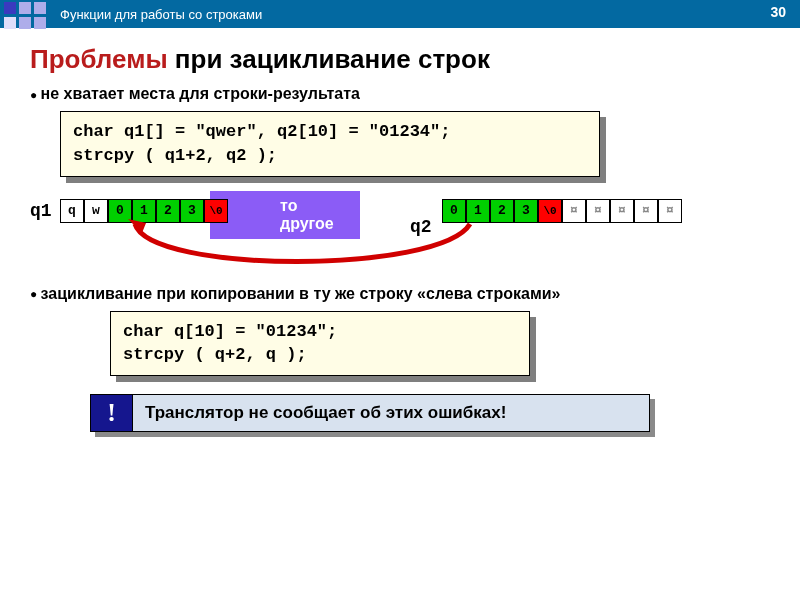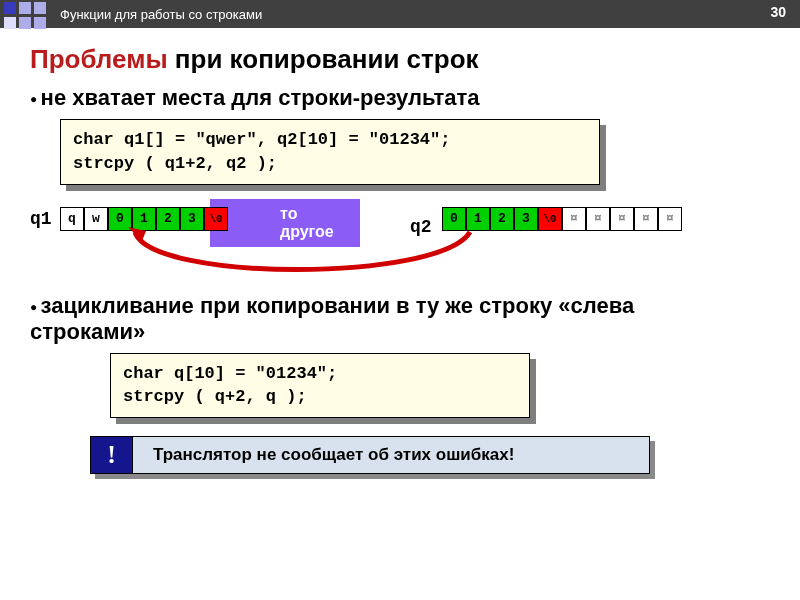--- a/index.html
+++ b/index.html
@@ -6,21 +6,21 @@
   body {
     margin: 0;
     font-family: Arial, sans-serif;
     background: #fff;
     width: 800px;
     height: 600px;
     overflow: hidden;
     position: relative;
   }
   .header {
-    background: #404040;
+    background: #0369a1;
     color: #fff;
     height: 28px;
     display: flex;
     align-items: center;
     position: relative;
   }
   .header-deco {
     width: 54px;
     height: 28px;
     display: grid;
@@ -37,21 +37,21 @@
     position: absolute; right: 14px; top: 4px;
     color: #fff; font-weight: bold; font-size: 14px;
   }
   .slide-body { padding: 8px 30px 0 30px; }
   .title {
     font-size: 26px; font-weight: bold; margin: 8px 0 10px 0;
   }
   .title .red { color: #b91c1c; }
   .title .black { color: #000; }
   .bullet {
-    font-size: 22px; font-weight: bold; margin: 4px 0 8px 0;
+    font-size: 16px; font-weight: bold; margin: 4px 0 8px 0;
   }
   .bullet::before { content: "● "; font-size: 12px; vertical-align: middle; }
   .codebox-wrap { position: relative; margin: 4px 0 14px 30px; width: 540px; }
   .codebox-shadow {
     position: absolute; top: 6px; left: 6px; width: 100%; height: 100%;
     background: #7f7f7f;
   }
   .codebox {
     position: relative; background: #fffde6;
     border: 1.5px solid #000; padding: 8px 12px;
@@ -93,21 +93,21 @@
     position: relative; display: flex; align-items: stretch;
     border: 1.5px solid #000; background: #d8e2ef; height: 38px;
   }
   .note-icon {
     width: 42px; background: #15168e; color: #fff;
     display: flex; align-items: center; justify-content: center;
     font-size: 26px; font-weight: bold; font-family: Georgia, serif;
     border-right: 1.5px solid #000;
   }
   .note-text {
-    flex: 1; display: flex; align-items: center; padding-left: 20px;
+    flex: 1; display: flex; align-items: center; padding-left: 12px;
     font-size: 17px; font-weight: bold;
   }
 </style>
 </head>
 <body>
 
 <div class="header">
   <div class="header-deco">
     <div class="sq"></div>
       <div class="sq"></div>
@@ -115,21 +115,21 @@
     <div class="sq"></div>
       <div class="sq"></div>
       <div class="sq"></div>
   </div>
   <span class="header-text">Функции для работы со строками</span>
   <span class="page-num">30</span>
 </div>
 
 <div class="slide-body">
   <div class="title">
-    <span class="red">Проблемы</span><span class="black"> при копировании строк</span>
+    <span class="red">Проблемы</span><span class="black"> при зацикливание строк</span>
   </div>
 
   <div class="bullet">не хватает места для строки-результата</div>
 
   <div class="codebox-wrap">
     <div class="codebox-shadow"></div>
     <div class="codebox">char q1[] = "qwer", q2[10] = "01234";
 strcpy ( q1+2, q2 );</div>
   </div>
 
@@ -138,21 +138,21 @@
     <span class="arr-label" style="left:0px; top:10px;">q1</span>
     <div class="arr" id="q1arr" style="left:30px; top:8px;">
         <div class="cell ">q</div>
         <div class="cell ">w</div>
         <div class="cell g">0</div>
         <div class="cell g">1</div>
         <div class="cell g">2</div>
         <div class="cell g">3</div>
         <div class="cell r">\0</div>
       </div>
-    <span class="arr-label" style="left:380px; top:18px;font-family:Liberation Mono, monospace;">q2</span>
+    <span class="arr-label" style="left:380px; top:26px;font-family:Liberation Mono, monospace;">q2</span>
     <div class="arr" id="q2arr" style="left:412px; top:8px;">
         <div class="cell g">0</div>
         <div class="cell g">1</div>
         <div class="cell g">2</div>
         <div class="cell g">3</div>
         <div class="cell r">\0</div>
         <div class="cell x">¤</div>
         <div class="cell x">¤</div>
         <div class="cell x">¤</div>
         <div class="cell x">¤</div>

